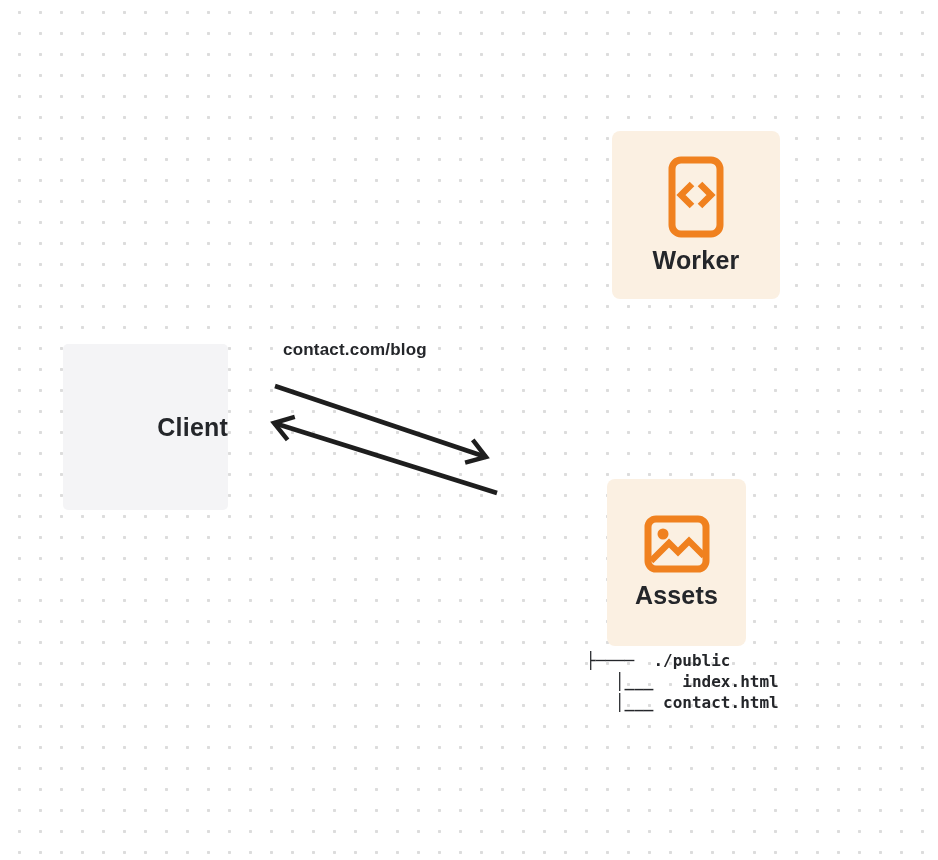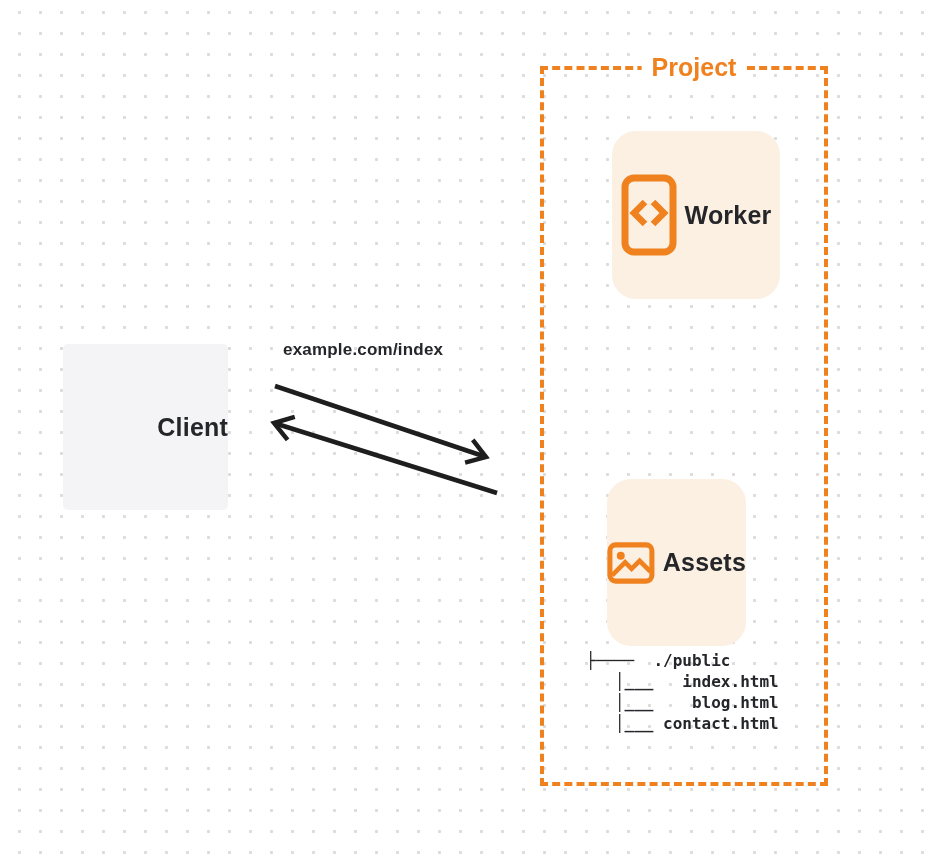--- a/index.html
+++ b/index.html
@@ -65,22 +65,22 @@
     padding:0 10px;
     font-size:25px;font-weight:700;
     color:var(--orange,#F0811F);
     white-space:nowrap;
   }
 
   
   .card{
     position:absolute;
     background:var(--card-bg,#FBF0E2);
-    border-radius:24px;
-    display:flex;flex-direction:row;
+    border-radius:8px;
+    display:flex;flex-direction:column;
     align-items:center;justify-content:center;
     gap:8px;
     color:var(--orange,#F0811F);
   }
   .card-worker{left:612px;top:131px;width:168px;height:168px;}
   .card-assets{left:607px;top:479px;width:139px;height:167px;}
   .card .node-label{font-size:25px;}
   .card svg{display:block;}
   .card svg .stroke{stroke:currentColor;fill:none;}
   .card svg .fill{fill:currentColor;}
@@ -97,49 +97,46 @@
 </style>
 </head>
 <body>
 
 <div class="canvas">
 
   <div class="client-box">
     <span class="node-label">Client</span>
   </div>
 
-  <div class="request-label">example.com/index</div>
+  <div class="request-label">contact.com/blog</div>
 
   <svg class="arrows" width="938" height="860" viewBox="0 0 938 860" aria-hidden="true">
     <defs>
       <marker id="chev" viewBox="0 0 32 32" markerWidth="32" markerHeight="32" refX="25" refY="16" orient="auto" markerUnits="userSpaceOnUse">
         <path d="M7,4 L25,16 L7,28" fill="none" stroke="#1E1E1E" stroke-width="4.5"></path>
       </marker>
     </defs>
     <line x1="275" y1="386" x2="486" y2="457" marker-end="url(#chev)"></line>
     <line x1="497" y1="493" x2="274" y2="423" marker-end="url(#chev)"></line>
   </svg>
 
-  <div class="project-box">
-    <div class="project-label">Project</div>
-  </div>
 
   <div class="card card-worker">
     <svg width="56" height="82" viewBox="0 0 56 82" aria-hidden="true">
       <rect class="stroke" x="4" y="4" width="48" height="74" rx="9" stroke-width="7"></rect>
       <polyline class="stroke" points="24,28 13,39 24,50" stroke-width="6.5" stroke-linejoin="miter"></polyline>
       <polyline class="stroke" points="32,28 43,39 32,50" stroke-width="6.5" stroke-linejoin="miter"></polyline>
     </svg>
     <span class="node-label">Worker</span>
   </div>
 
   <div class="card card-assets">
     <svg width="66" height="58" viewBox="0 0 66 58" aria-hidden="true">
       <rect class="stroke" x="4" y="4" width="58" height="50" rx="8" stroke-width="7"></rect>
       <circle class="fill" cx="19" cy="19" r="5.5"></circle>
       <polyline class="stroke" points="7,46 25,28 34,37 45,26 60,41" stroke-width="6.5" stroke-linejoin="miter"></polyline>
     </svg>
     <span class="node-label">Assets</span>
   </div>
 
-  <pre class="file-tree"><span>├────  ./public</span><span>   │___   index.html</span><span>   │___    blog.html</span><span>   │___ contact.html</span></pre>
+  <pre class="file-tree"><span>├────  ./public</span><span>   │___   index.html</span><span>   │___ contact.html</span></pre>
 
 </div>
 
 </body></html>

